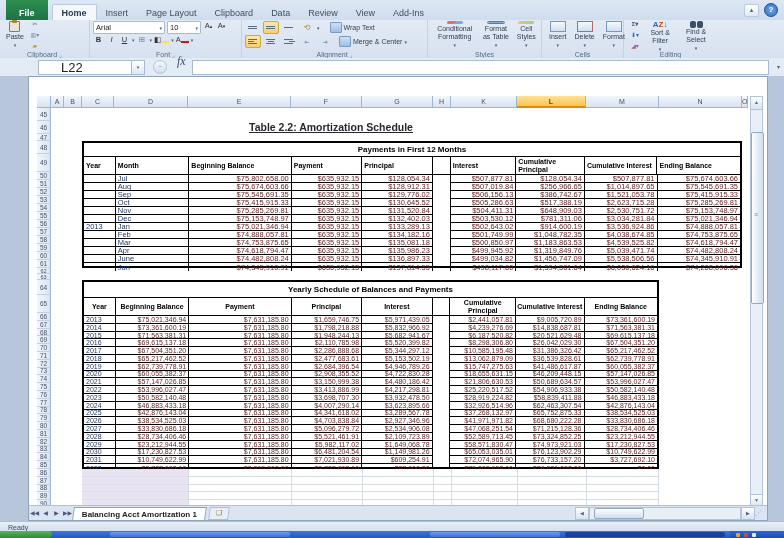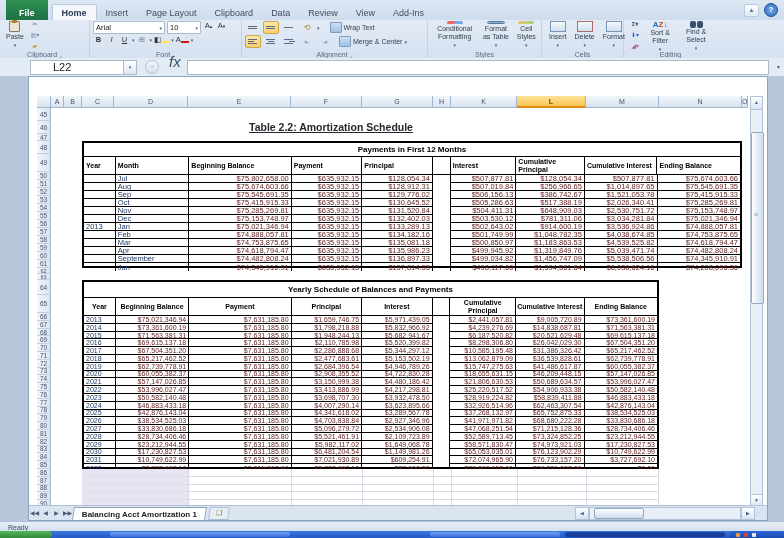--- a/index.html
+++ b/index.html
@@ -49,27 +49,27 @@
   .mini-ic{width:10px;height:9px;background:linear-gradient(#cfe0f2,#9fc0e2);border:1px solid #7b9cc0;border-radius:1px;}
   .stylebtn{display:flex;flex-direction:column;align-items:center;font-size:7px;line-height:8px;
     color:#33414f;text-align:center;padding:0 3px;}
   .stk{width:16px;height:13px;border-radius:2px;margin-bottom:1px;}
   .cellsbtn{display:flex;flex-direction:column;align-items:center;font-size:7px;color:#33414f;padding:0 4px;line-height:8px;}
   .cic{width:14px;height:10px;border:1px solid #7b96b5;background:linear-gradient(#f5f9fd,#cfe0f1);position:relative;margin-bottom:1px;}
 
   
   .fbar{position:absolute;top:58px;left:0;width:784px;height:18px;background:#e3ebf5;
     border-bottom:1px solid #aebfd6;display:flex;align-items:center;}
-  .namebox{width:70px;height:13px;background:#fff;border:1px solid #a9bccf;margin-left:30px;
-    font-size:11px;color:#222;display:flex;align-items:center;padding-left:22px;}
+  .namebox{width:70px;height:13px;background:#fff;border:1px solid #a9bccf;margin-left:38px;
+    font-size:13px;color:#222;display:flex;align-items:center;padding-left:22px;}
   .nb-dd{width:12px;height:13px;border:1px solid #a9bccf;border-left:none;background:linear-gradient(#fff,#dde7f2);
     font-size:5px;color:#55606e;text-align:center;line-height:13px;}
   .fx-circle{width:12px;height:12px;border-radius:50%;background:linear-gradient(#f5f8fb,#d4dfeb);
     border:1px solid #b3c3d6;margin-left:8px;font-size:7px;color:#8b9bb0;text-align:center;line-height:11px;}
-  .fxlbl{font-family:Liberation Sans, sans-serif;font-style:italic;font-size:15px;color:#39506b;margin:0 6px 12px 10px;}
+  .fxlbl{font-family:Liberation Serif, serif;font-style:italic;font-size:12px;color:#39506b;margin:0 6px 12px 10px;}
   .finput{flex:1;height:13px;background:#fff;border:1px solid #a9bccf;margin-right:4px;}
   .fexp{width:11px;height:13px;font-size:6px;color:#55606e;text-align:center;line-height:13px;}
 
   
   .workarea{position:absolute;top:76px;left:0;width:784px;height:445px;background:#b7c6da;}
   .childwin{position:absolute;left:28px;top:0;width:740px;height:445px;background:#fff;
     border:1px solid #8ea4bd;box-sizing:border-box;}
   .ctitle{height:19px;background:linear-gradient(#f7fafd,#dde7f2);border-bottom:1px solid #c3d2e4;
     display:flex;align-items:center;font-size:8.5px;font-weight:bold;color:#5c3a3a;padding-left:6px;}
   .doc-ic{width:10px;height:11px;background:#fff;border:1px solid #1e7145;margin-right:4px;position:relative;}
@@ -510,21 +510,21 @@
               </div>
               <div class="trow" style="height: 8px;">
                 <div class="cell txt" style="width: 32px;"></div>
                 <div class="cell txt" style="width: 74px;">Oct</div>
                 <div class="cell num" style="width: 103px;">$75,415,915.33</div>
                 <div class="cell num" style="width: 71px;">$635,932.15</div>
                 <div class="cell num" style="width: 71px;">$130,645.52</div>
                 <div class="cell gap" style="width: 18px;"></div>
                 <div class="cell num" style="width: 66px;">$505,286.63</div>
                 <div class="cell num" style="width: 69px;">$517,388.19</div>
-                <div class="cell num" style="width: 73px;">$2,026,340.41</div>
+                <div class="cell num" style="width: 73px;">$2,623,715.28</div>
                 <div class="cell num" style="width: 83px;">$75,285,269.81</div>
               </div>
               <div class="trow" style="height: 8px;">
                 <div class="cell txt" style="width: 32px;"></div>
                 <div class="cell txt" style="width: 74px;">Nov</div>
                 <div class="cell num" style="width: 103px;">$75,285,269.81</div>
                 <div class="cell num" style="width: 71px;">$635,932.15</div>
                 <div class="cell num" style="width: 71px;">$131,520.84</div>
                 <div class="cell gap" style="width: 18px;"></div>
                 <div class="cell num" style="width: 66px;">$504,411.31</div>
@@ -587,21 +587,21 @@
                 <div class="cell num" style="width: 71px;">$635,932.15</div>
                 <div class="cell num" style="width: 71px;">$135,986.23</div>
                 <div class="cell gap" style="width: 18px;"></div>
                 <div class="cell num" style="width: 66px;">$499,945.92</div>
                 <div class="cell num" style="width: 69px;">$1,319,849.76</div>
                 <div class="cell num" style="width: 73px;">$5,039,471.74</div>
                 <div class="cell num" style="width: 83px;">$74,482,808.24</div>
               </div>
               <div class="trow" style="height: 8px;">
                 <div class="cell txt" style="width: 32px;"></div>
-                <div class="cell txt" style="width: 74px;">September</div>
+                <div class="cell txt" style="width: 74px;">June</div>
                 <div class="cell num" style="width: 103px;">$74,482,808.24</div>
                 <div class="cell num" style="width: 71px;">$635,932.15</div>
                 <div class="cell num" style="width: 71px;">$136,897.33</div>
                 <div class="cell gap" style="width: 18px;"></div>
                 <div class="cell num" style="width: 66px;">$499,034.82</div>
                 <div class="cell num" style="width: 69px;">$1,456,747.09</div>
                 <div class="cell num" style="width: 73px;">$5,538,506.56</div>
                 <div class="cell num" style="width: 83px;">$74,345,910.91</div>
               </div>
               <div class="trow" style="height: 8px;">

